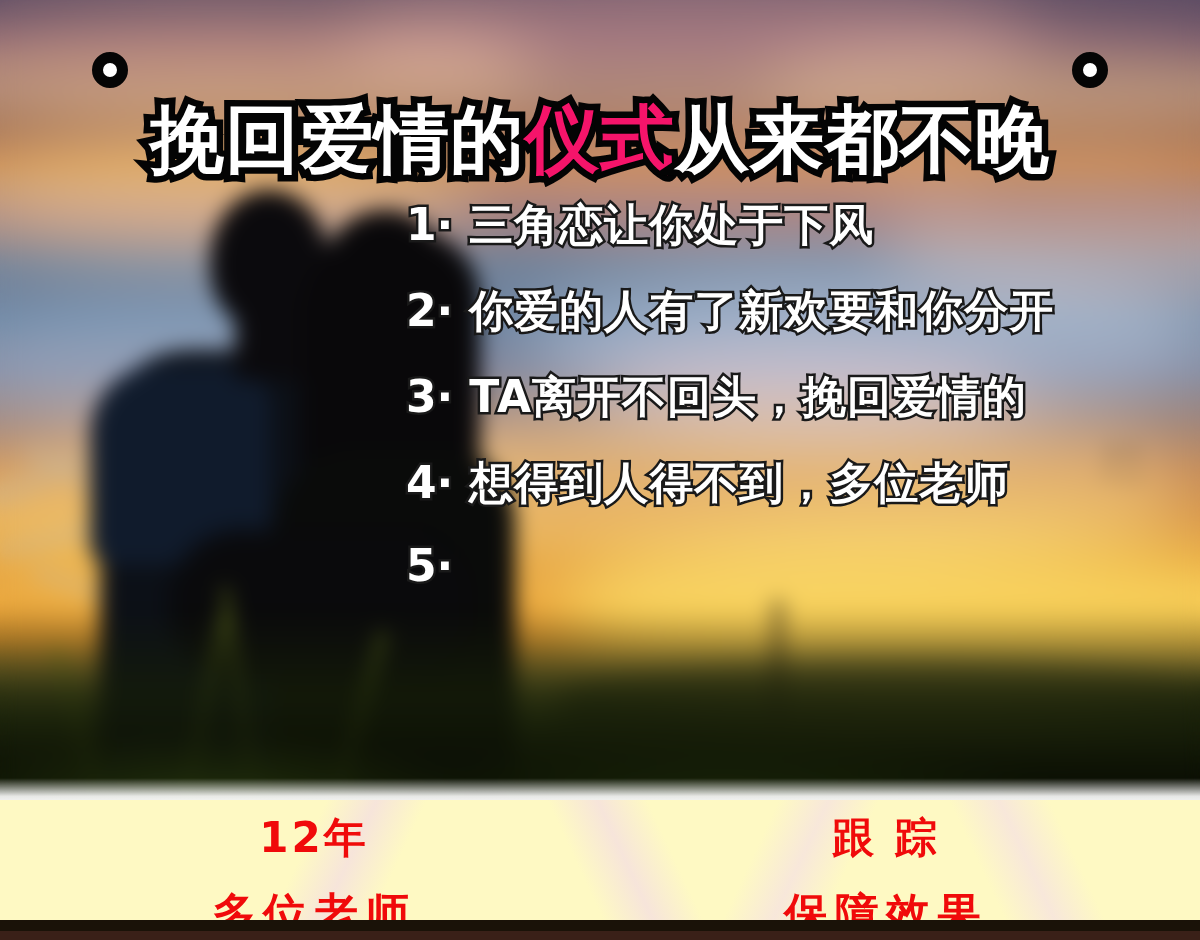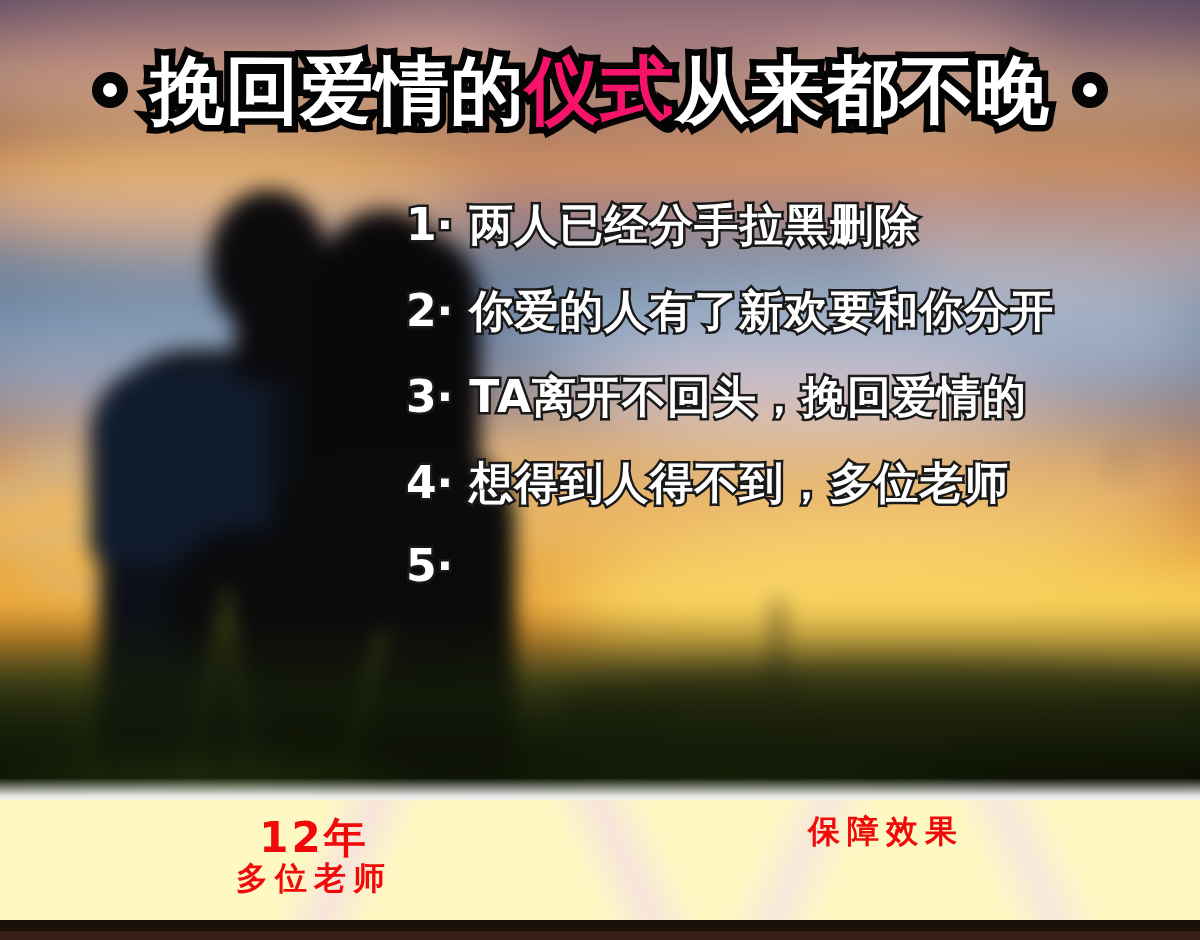--- a/index.html
+++ b/index.html
@@ -138,25 +138,24 @@
     font-size: 46px;
     letter-spacing: 26px;
     color: rgba(120,95,70,.22);
     font-weight: 700;
     user-select: none;
   }
 
   
   .title-row {
     position: absolute;
-    left: 0; top: 36px;
+    left: 0; top: 52px;
     width: 1200px;
     height: 108px;
     display: flex;
-    align-items: center;
     justify-content: center;
     gap: 22px;
   }
   .bullet {
     width: 36px; height: 36px;
     border-radius: 50%;
     background: #ffffff;
     border: 11px solid #050505;
     box-sizing: border-box;
     flex: none;
@@ -221,21 +220,21 @@
     box-sizing: border-box;
   }
   .stat {
     flex: 1;
     text-align: center;
     color: #F00A0A;
     font-weight: 700;
     line-height: 1.12;
   }
   .stat .big   { font-size: 42px; letter-spacing: 3px; }
-  .stat .small { font-size: 32px; letter-spacing: 7px; }
+  .stat .small { font-size: 44px; letter-spacing: 7px; margin-top: 28px; }
 
   
   .seam {
     position: absolute;
     left: 0; top: 778px; width: 1200px; height: 28px;
     background: linear-gradient(to bottom, rgba(255,255,255,0), rgba(255,255,255,.9) 65%, #ffffff 100%);
   }
   
   .footer-strip {
     position: absolute;
@@ -296,21 +295,21 @@
 
   <div class="title-row">
     <span class="bullet"></span>
     <h1 class="title"><span>挽回爱情的</span><span class="accent">仪式</span><span>从来都不晚</span></h1>
     <span class="bullet"></span>
   </div>
 
   <div class="list">
     <div class="list-item">
       <span class="list-num">1·</span>
-      <span class="list-text">两人已经分手拉黑删除</span>
+      <span class="list-text">三角恋让你处于下风</span>
     </div>
     <div class="list-item">
       <span class="list-num">2·</span>
       <span class="list-text">你爱的人有了新欢要和你分开</span>
     </div>
     <div class="list-item">
       <span class="list-num">3·</span>
       <span class="list-text">TA离开不回头，挽回爱情的</span>
     </div>
     <div class="list-item">
@@ -324,19 +323,20 @@
 
   <div class="seam"></div>
 
   <div class="bottom">
     <div class="bottom-inner">
       <div class="stat">
         <div class="big">12年</div>
         <div class="small">多位老师</div>
       </div>
       <div class="stat">
+        <div class="big">跟 踪</div>
         <div class="small">保障效果</div>
       </div>
     </div>
   </div>
 
   <div class="footer-strip"></div>
 </div>
 
 </body></html>

